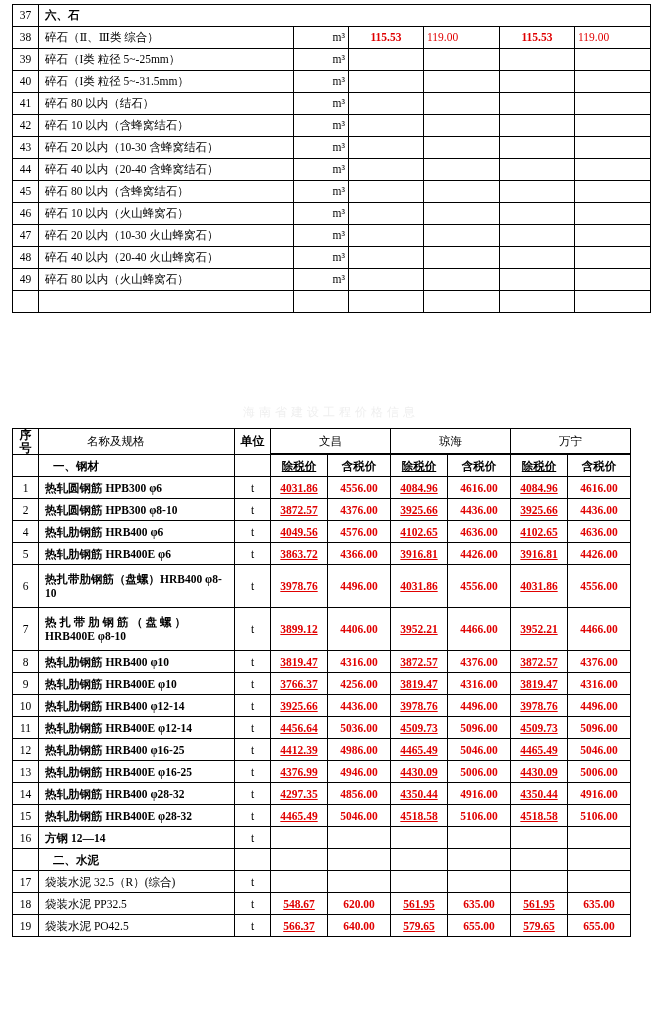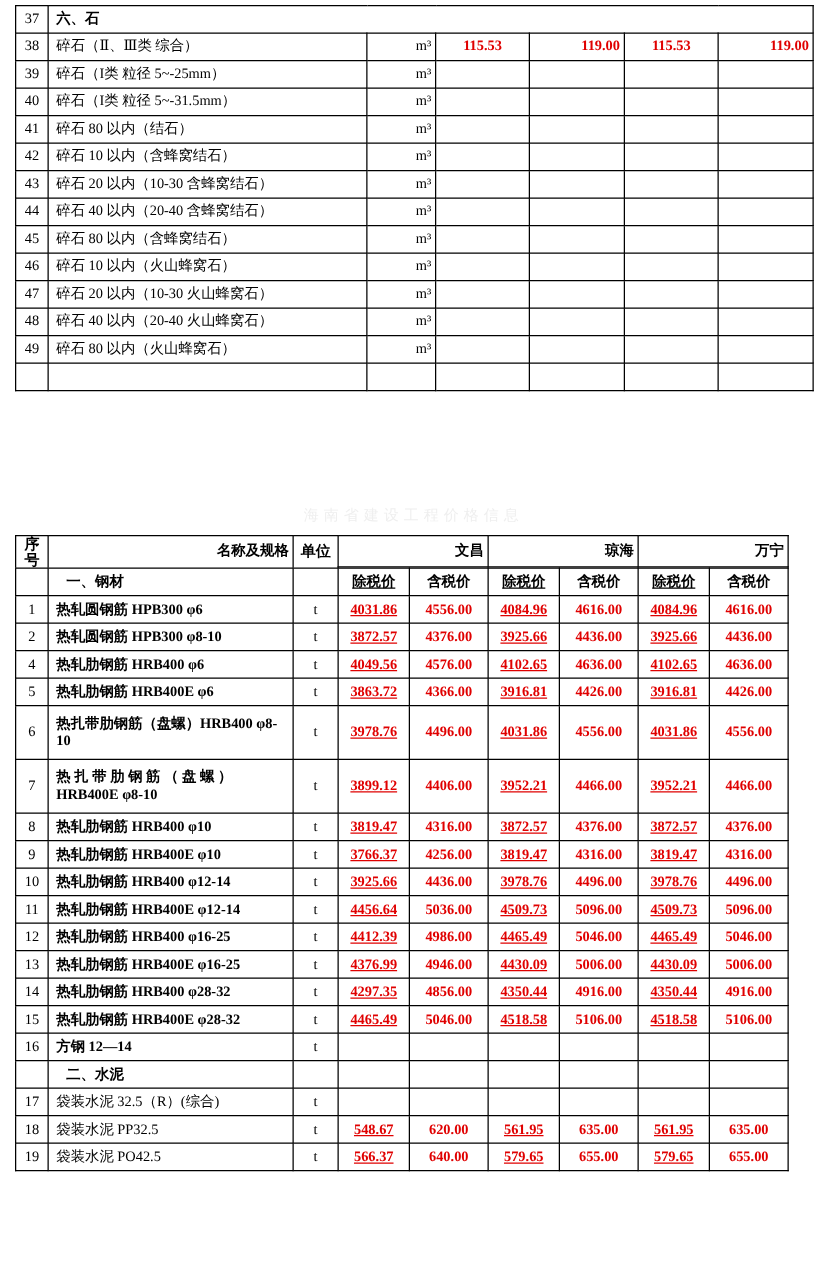--- a/index.html
+++ b/index.html
@@ -37,21 +37,21 @@
     top: 4px;
     width: 638px;
   }
   .tbl-top td {
     height: 21px;
   }
   .c-no      { width: 26px;  text-align: center; }
   .c-name    { width: 255px; text-align: left; padding-left: 6px; }
   .c-unit    { width: 55px;  text-align: right; font-family: "Liberation Serif", serif; }
   .c-price   { width: 75px;  text-align: center; color: #e00000; font-weight: bold; margin-top: 41px; }
-  .c-price-b { width: 76px;  text-align: right; color: #e00000; font-weight: bold; }
+  .c-price-b { width: 76px;  text-align: left; color: #e00000; font-weight: normal; }
   .sec-title {
     text-align: left;
     padding-left: 6px;
     font-weight: bold;
   }
   .empty-row td { height: 21px; }
 
   
   .faint {
     position: absolute;
@@ -72,22 +72,22 @@
     top: 428px;
     width: 592px;
   }
   .tbl-bot td { height: 21px; }
   .b-no    { width: 26px;  text-align: center; }
   .b-name  { width: 196px; text-align: left; padding-left: 6px; font-weight: bold; }
   .b-unit  { width: 36px;  text-align: center; }
   .b-val   { width: 57px;  text-align: center; color: #e00000; font-weight: bold; text-decoration: underline; }
   .b-val2  { width: 63px;  text-align: center; color: #e00000; font-weight: bold; }
   .hdr {
-    text-align: right;
-    font-weight: bold;
+    text-align: left;
+    font-weight: normal;
     color: #000;
     padding-left: 48px;
   }
   .hdr-vert {
     text-align: center;
     font-weight: bold;
     line-height: 1.05;
     font-size: 12px;
   }
   .b-sec {

